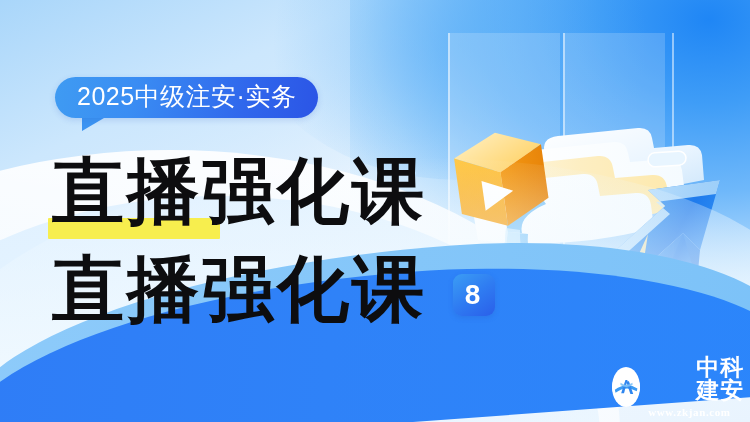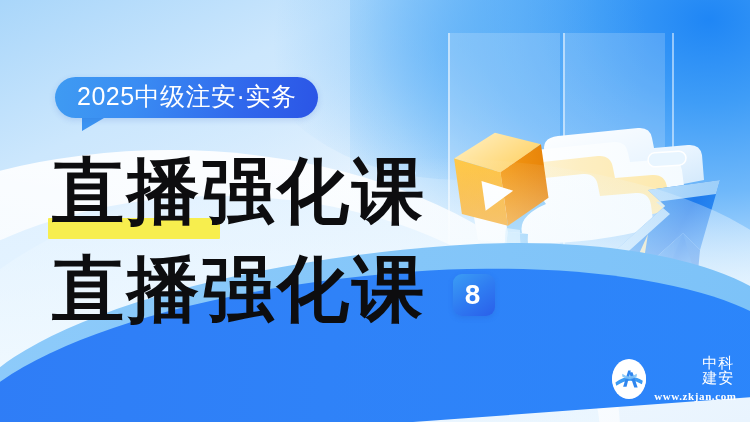--- a/index.html
+++ b/index.html
@@ -113,21 +113,21 @@
     background:linear-gradient(145deg,#3b9df4 0%,#2f7cf2 50%,#2a5fe9 100%);
     color:#fff;font-family:"Liberation Sans","DejaVu Sans",sans-serif;
     font-size:28px;font-weight:700;line-height:1;
     box-shadow:0 2px 5px rgba(40,90,200,.25);
   }
 
   
   .logo{position:absolute;left:612px;top:356px;display:flex;align-items:center;gap:8px;}
   .logo-mark{width:40px;height:40px;border-radius:50%;background:#fff;display:block;}
   .logo-txt{display:flex;flex-direction:column;line-height:1;}
-  .logo-cn{color:#fff;font-size:15px;font-weight:400;letter-spacing:1px;
+  .logo-cn{color:#fff;font-size:23px;font-weight:700;letter-spacing:1px;
            font-family:"DejaVu Sans","Liberation Sans",sans-serif;margin-left:48px;}
   .logo-url{color:#fff;font-size:11px;letter-spacing:.6px;margin-top:5px;
             font-family:"Liberation Serif","DejaVu Serif",serif;font-weight:700;}
 </style>
 </head>
 <body>
 
 <div id="banner">
 
   <div class="bg-layer">

